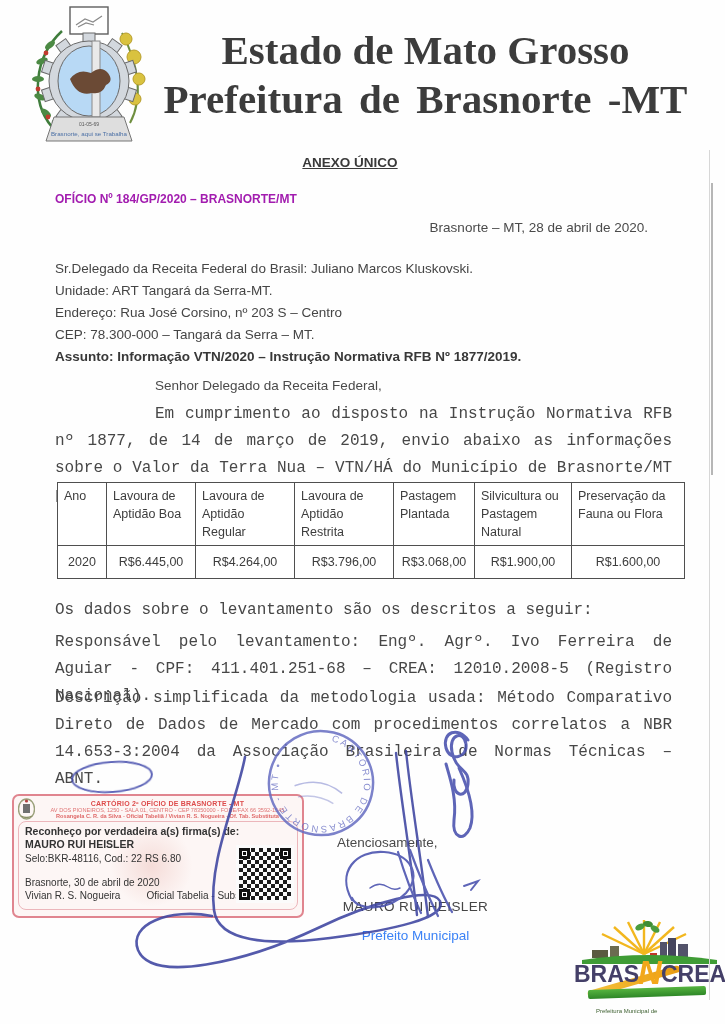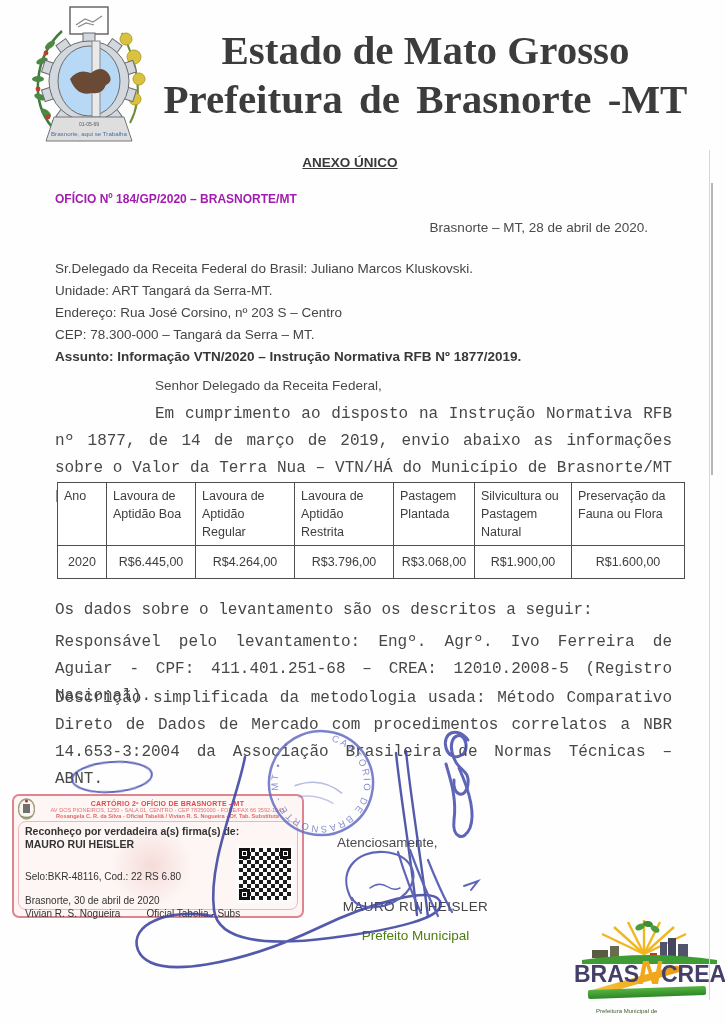--- a/index.html
+++ b/index.html
@@ -38,41 +38,41 @@
             vertical-align:top;text-align:left;line-height:18px;}
   table.vtn td{text-align:center;vertical-align:middle;height:24px;}
   .cw1{width:36px;text-align:center;} .cw2{width:76px;} .cw3{width:86px;}
   .cw4{width:86px;} .cw5{width:68px;} .cw6{width:84px;} .cw7{width:100px;}
 
   
   .closing{position:absolute;left:337px;top:835px;font-size:13.5px;color:#4a4a4a;}
   .signer-name{position:absolute;left:338px;top:899px;width:155px;text-align:center;
                font-size:13.5px;letter-spacing:.4px;color:#454545;}
   .signer-title{position:absolute;left:338px;top:928px;width:155px;text-align:center;
-                font-size:13.5px;color:#4d7c0f;}
+                font-size:13.5px;color:#3b82f6;}
 
   
   .footer-lines{position:absolute;left:0;top:966px;width:660px;text-align:center;
                 font-size:15px;font-weight:bold;line-height:21px;color:#403e39;}
   .footer-lines .gap{display:inline-block;width:26px;}
 
   
   .notary{position:absolute;left:12px;top:794px;width:288px;height:120px;
           border:2px solid #e0858f;border-radius:7px;background:#fdf6f5;z-index:2;}
   .wm{position:absolute;left:95px;top:30px;width:85px;height:80px;border-radius:50%;
       background:radial-gradient(circle,#f5dcd8 0%,rgba(245,220,216,0) 70%);}
   .ns-header{display:flex;align-items:center;gap:3px;padding:2px 5px 1px 4px;}
   .ns-hlines{flex:1;text-align:center;color:#e06060;}
   .ns-h1{font-size:7px;font-weight:bold;color:#dd4b4b;letter-spacing:.2px;}
   .ns-h2{font-size:5.6px;color:#e07575;}
   .ns-h3{font-size:5.6px;font-weight:bold;color:#df6868;}
   .ns-body{position:relative;margin:0 4px;border:1px solid #ecb6bb;border-radius:8px;
            padding:3px 6px 4px 6px;height:80px;font-size:10px;color:#333;}
   .ns-r1{font-size:10.5px;font-weight:bold;line-height:13px;width:230px;}
-  .ns-r2{margin-top:20px;font-size:10px;}
+  .ns-r2{margin-top:2px;font-size:10px;}
   .ns-r3{margin-top:13px;font-size:10px;}
   .ns-r4{margin-top:2px;font-size:10px;display:flex;gap:26px;}
 
   
   .qr{position:absolute;right:6px;top:26px;width:52px;height:52px;
       background-image:linear-gradient(45deg,#1b1b1b 25%,transparent 25%,transparent 75%,#1b1b1b 75%),
                        linear-gradient(45deg,#1b1b1b 25%,#fbfbfb 25%,#fbfbfb 75%,#1b1b1b 75%);
       background-size:8px 8px;background-position:0 0,4px 4px;outline:3px solid #fbfbfb;}
   .qf{position:absolute;width:11px;height:11px;border:3px solid #111;background:#fff;box-sizing:border-box;}
   .qf.tl{left:0;top:0;} .qf.tr{right:0;top:0;} .qf.bl{left:0;bottom:0;}

